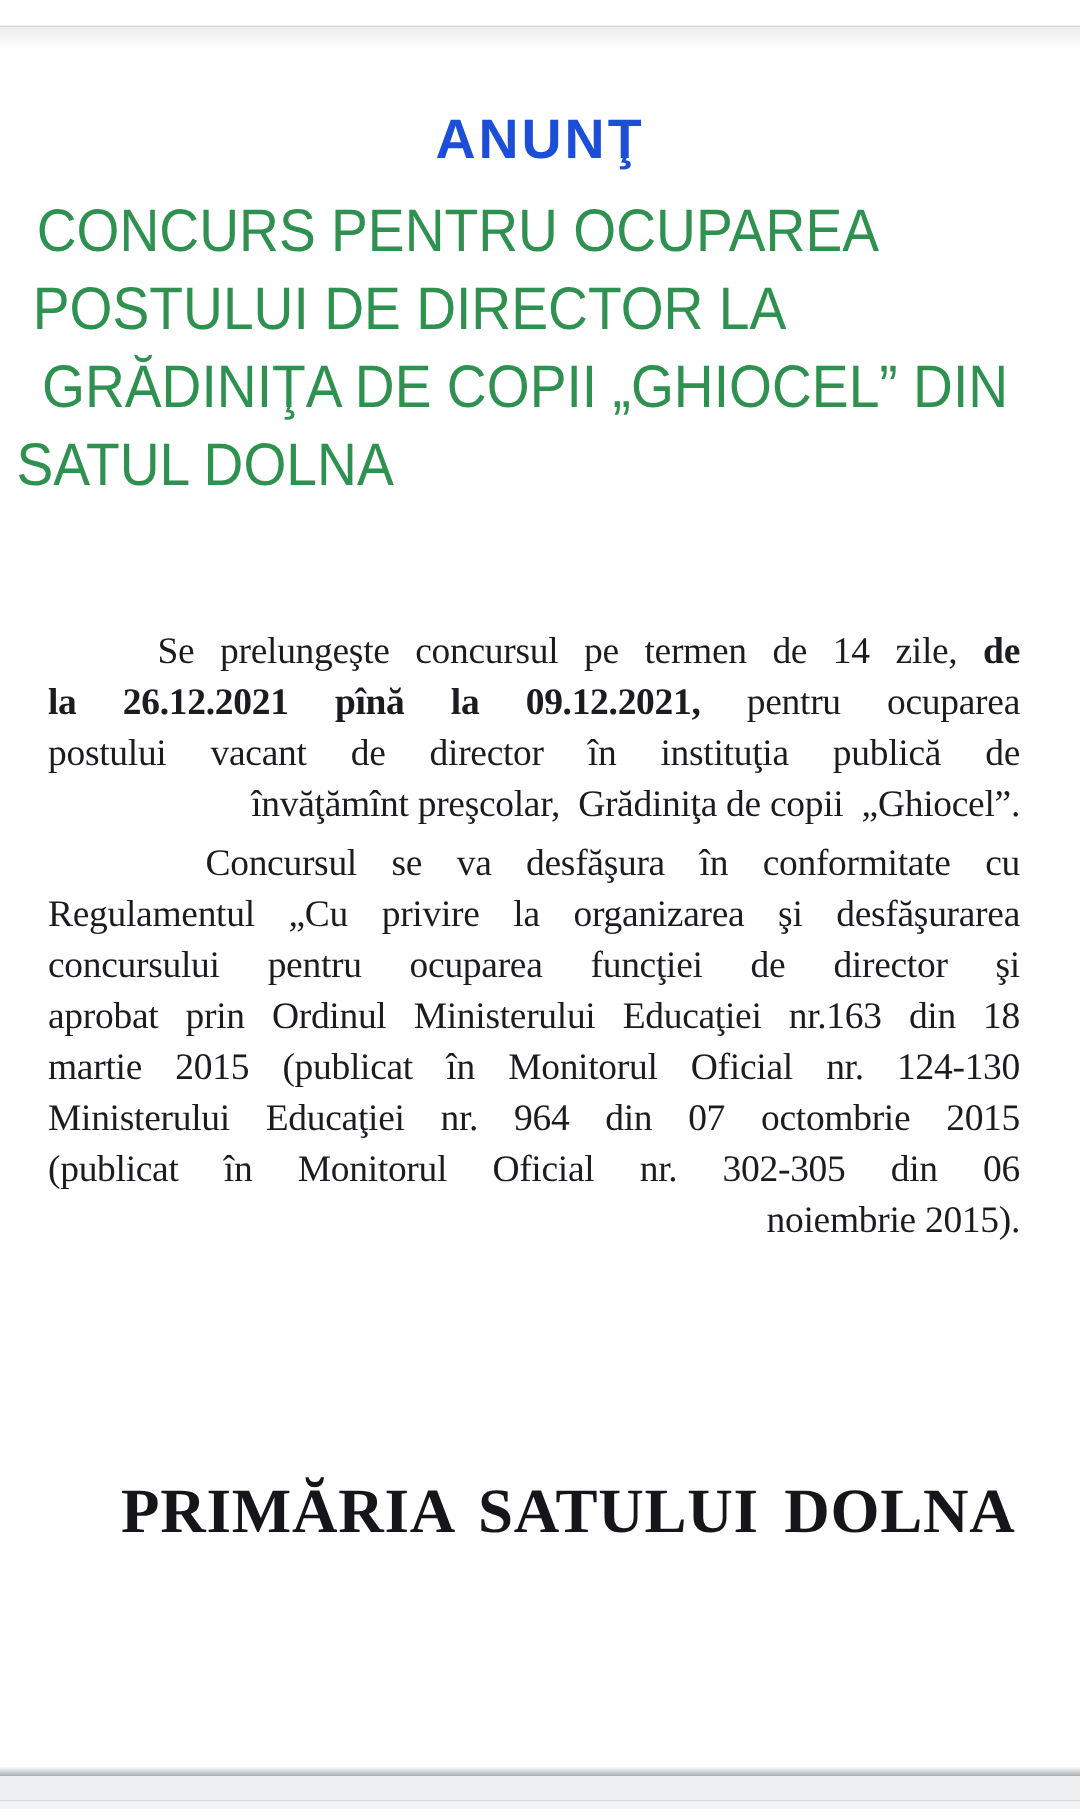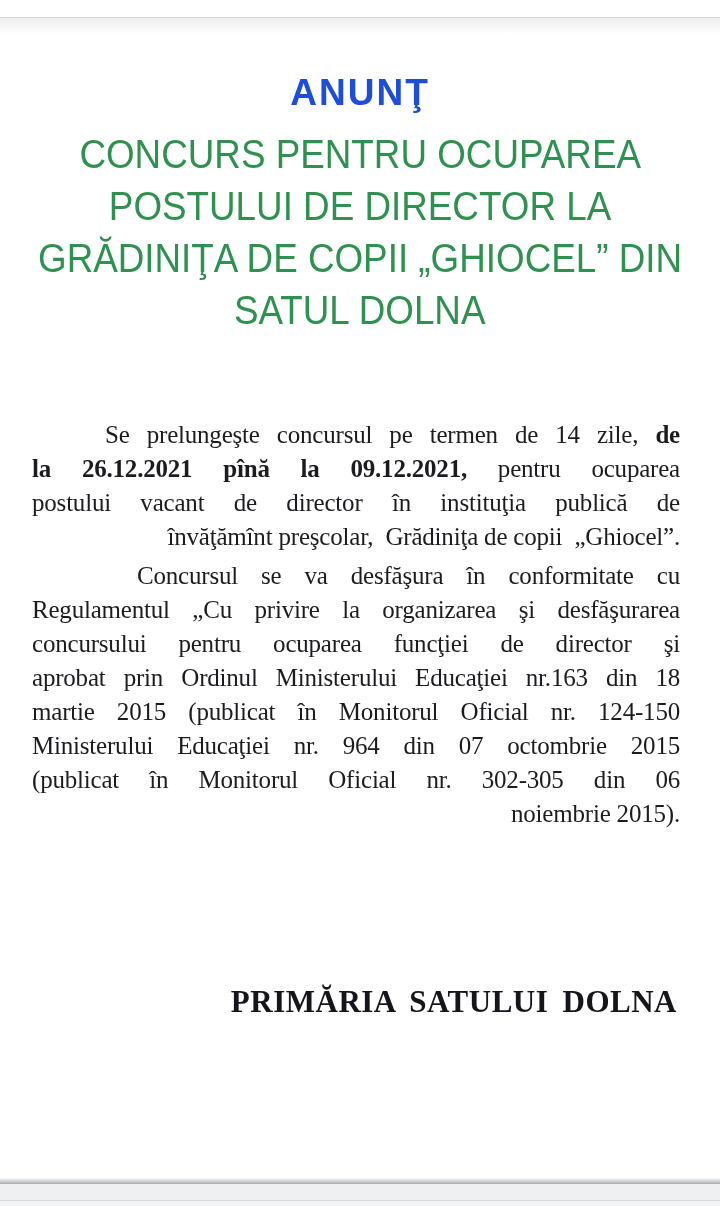--- a/index.html
+++ b/index.html
@@ -11,40 +11,40 @@
   .top-line{position:absolute;top:17px;left:0;width:100%;height:1px;background:#d9d9d9;}
   .top-shadow{position:absolute;top:18px;left:0;width:100%;height:16px;
     background:linear-gradient(to bottom,#ededef,#ffffff);}
   
   .title{
     position:absolute;top:72px;left:0;width:100%;margin:0;text-align:center;
     font-family:"Liberation Sans",sans-serif;font-weight:bold;font-size:37px;
     letter-spacing:2px;color:#1d4ed8;
   }
   .subtitle{
-    position:absolute;top:128px;left:0;width:100%;text-align:center;
+    position:absolute;top:128px;left:0;width:100%;text-align:left;
     font-family:"Liberation Sans",sans-serif;font-weight:normal;
     font-size:40px;line-height:52px;color:#2f9150;
   }
   .subline span{display:inline-block;transform:scaleX(0.92);transform-origin:50% 50%;white-space:nowrap;}
   
   .body-text{
     position:absolute;top:418px;left:32px;right:40px;
     font-size:25px;line-height:34px;letter-spacing:-0.2px;color:#1c1c20;
   }
   .para2{margin-top:5px;}
   .ln{text-align:justify;text-align-last:justify;}
   .ln.last{text-align:right;text-align-last:auto;white-space:pre-wrap;}
   .ind1{padding-left:73px;}
   .ind2{padding-left:105px;}
   .b{font-weight:bold;}
   
   .signature{
     position:absolute;top:984px;right:43px;margin:0;
-    font-size:31px;font-weight:bold;letter-spacing:0.5px;word-spacing:6px;color:#15151a;
+    font-size:42px;font-weight:bold;letter-spacing:0.5px;word-spacing:6px;color:#15151a;
   }
   
   .bottom-shadow{position:absolute;top:1178px;left:0;width:100%;height:6px;
     background:linear-gradient(to bottom,#fbfbfb,#a9adb2);}
   .bottom-gap{position:absolute;top:1184px;left:0;width:100%;height:16px;background:#eff0f2;}
   .gap-line{position:absolute;top:1200px;left:0;width:100%;height:1px;background:#d7d9db;}
   .next-page-edge{position:absolute;top:1201px;left:0;width:100%;height:5px;background:#f3f4f6;}
 </style>
 </head>
 <body>
@@ -70,21 +70,21 @@
       <div class="ln"><span class="b">la 26.12.2021 pînă la 09.12.2021,</span><span> pentru ocuparea</span></div>
       <div class="ln"><span>postului vacant de director în instituţia publică de</span></div>
       <div class="ln last"><span>învăţămînt preşcolar,  Grădiniţa de copii  „Ghiocel”.</span></div>
     </div>
 
     <div class="para2">
       <div class="ln ind2"><span>Concursul se va desfăşura în conformitate cu</span></div>
       <div class="ln"><span>Regulamentul „Cu privire la organizarea şi desfăşurarea</span></div>
       <div class="ln"><span>concursului pentru ocuparea funcţiei de director şi</span></div>
       <div class="ln"><span>aprobat prin Ordinul Ministerului Educaţiei nr.163 din 18</span></div>
-      <div class="ln"><span>martie 2015 (publicat în Monitorul Oficial nr. 124-150</span></div>
+      <div class="ln"><span>martie 2015 (publicat în Monitorul Oficial nr. 124-130</span></div>
       <div class="ln"><span>Ministerului Educaţiei nr. 964 din 07 octombrie 2015</span></div>
       <div class="ln"><span>(publicat în Monitorul Oficial nr. 302-305 din 06</span></div>
       <div class="ln last"><span>noiembrie 2015).</span></div>
     </div>
 
   </div>
 
   <p class="signature">PRIMĂRIA SATULUI DOLNA</p>
 
   <div class="bottom-shadow"></div>

